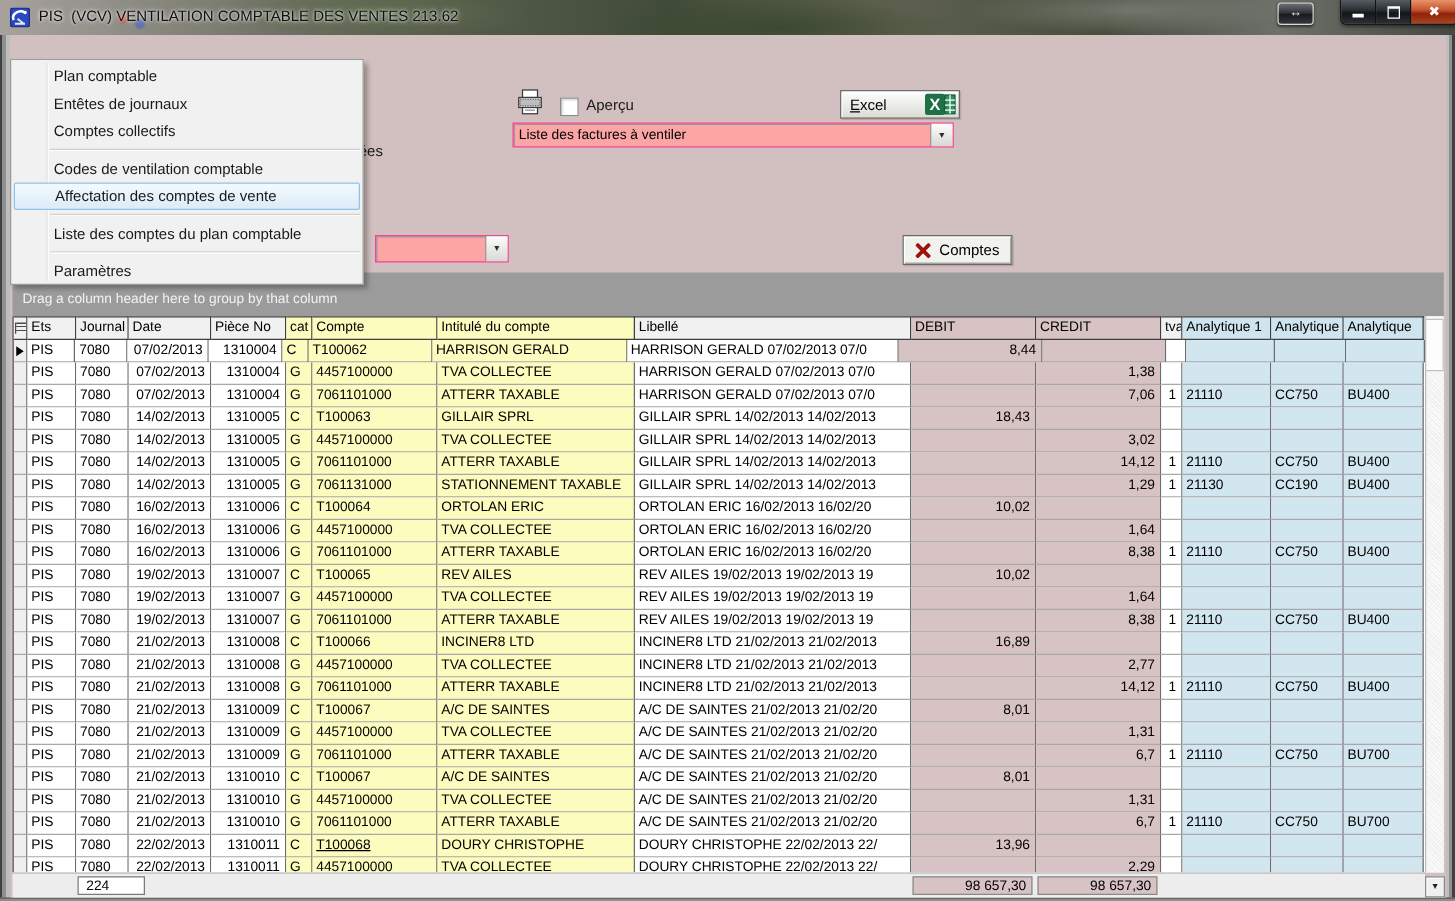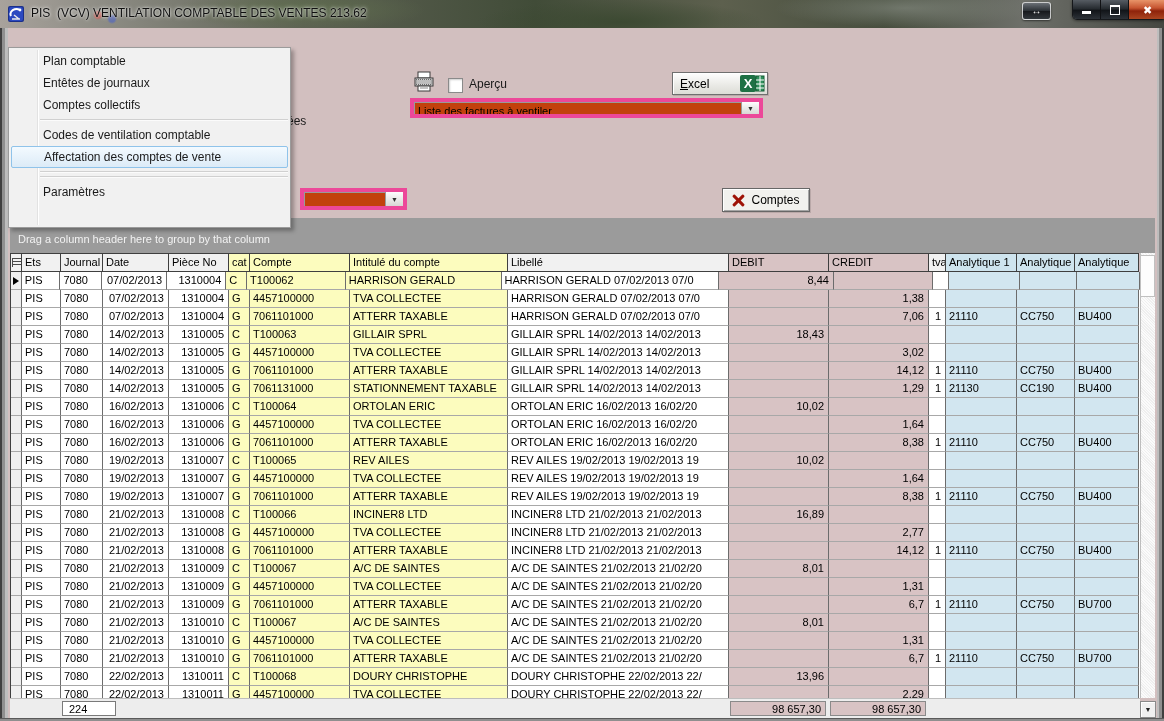--- a/index.html
+++ b/index.html
@@ -49,21 +49,21 @@
 
   
   .printer{position:absolute;left:405px;top:24px;}
   .checkbox{position:absolute;left:440px;top:31px;width:13px;height:13px;background:#fff;border:1px solid #8a8a8a;box-shadow:inset 1px 1px 2px rgba(0,0,0,.2);}
   .apercu-lbl{position:absolute;left:461px;top:30px;font-size:12px;color:#1a1a1a;}
   .excel-btn{position:absolute;left:664px;top:25px;width:96px;height:23px;box-sizing:border-box;
     border:1px solid #6f6f6f;background:linear-gradient(#fefefe,#e9e9e5 60%,#dcdcd6);
     box-shadow:inset 1px 1px 0 #fff, 1px 1px 0 #b9a8a8;display:flex;align-items:center;}
   .excel-lbl{font-size:12px;color:#000;margin-left:7px;flex:1;display:block;}
   .excel-lbl::first-letter{text-decoration:underline;}
-  .combo{position:absolute;box-sizing:border-box;background:#c2410c;border:4px solid #ec4899;
+  .combo{position:absolute;box-sizing:border-box;background:#fca5a5;border:1px solid #ec4899;
     box-shadow:inset 1px 1px 0 #9a9a9a;display:flex;}
   .combo-main{left:402px;top:51px;width:353px;height:20px;}
   .combo-small{left:292px;top:141px;width:107px;height:22px;}
   .combo-text{flex:1;font-size:11px;line-height:18px;padding-left:4px;color:#000;white-space:nowrap;overflow:hidden;}
   .combo-btn{width:17px;background:linear-gradient(#fdfdfd,#d8d8d4);border-left:1px solid #9a9a9a;
     display:flex;align-items:center;justify-content:center;font-size:7px;color:#303030;}
   .trunc-lbl{position:absolute;left:279px;top:67px;font-size:12px;color:#1a1a1a;}
   .annuler-btn{position:absolute;left:714px;top:141px;width:88px;height:24px;box-sizing:border-box;
     background:#f1f1ee;border:1px solid #676767;box-shadow:inset 1px 1px 0 #fff, inset -1px -1px 0 #a5a5a5, 1px 1px 0 #b9a8a8;
     display:flex;align-items:center;justify-content:center;gap:6px;font-size:12px;color:#000;}
@@ -590,21 +590,21 @@
             <div class="cell t-b" style="width: 58px;">CC750</div>
             <div class="cell t-b" style="width: 64px;">BU700</div>
           </div>
           <div class="row">
             <div class="cell ind" style="width: 11px;"></div>
             <div class="cell t-w" style="width: 39px;">PIS</div>
             <div class="cell t-w" style="width: 42px;">7080</div>
             <div class="cell t-w al-r" style="width: 66px;">22/02/2013</div>
             <div class="cell t-w al-r" style="width: 60px;">1310011</div>
             <div class="cell t-y" style="width: 21px;">C</div>
-            <div class="cell t-y" style="width: 100px;">T100068</div>
+            <div class="cell t-y" style="width: 100px; text-decoration: underline;">T100068</div>
             <div class="cell t-y" style="width: 158px;">DOURY CHRISTOPHE</div>
             <div class="cell t-w" style="width: 221px;">DOURY CHRISTOPHE 22/02/2013 22/</div>
             <div class="cell t-p al-r" style="width: 100px;">13,96</div>
             <div class="cell t-p al-r" style="width: 100px;"></div>
             <div class="cell t-w al-r" style="width: 17px;"></div>
             <div class="cell t-b" style="width: 71px;"></div>
             <div class="cell t-b" style="width: 58px;"></div>
             <div class="cell t-b" style="width: 64px;"></div>
           </div>
           <div class="row">
@@ -642,17 +642,18 @@
   </div>
 
   <div class="menu-panel">
       <div class="dd-item">Plan comptable</div>
       <div class="dd-item">Entêtes de journaux</div>
       <div class="dd-item">Comptes collectifs</div>
       <div class="menu-sep"></div>
       <div class="dd-item">Codes de ventilation comptable</div>
       <div class="dd-item hl">Affectation des comptes de vente</div>
       <div class="menu-sep"></div>
+      <div class="dd-item">Liste des comptes du plan comptable</div>
       <div class="menu-sep"></div>
       <div class="dd-item">Paramètres</div>
     </div>
 
 </div>
 
 </body></html>

